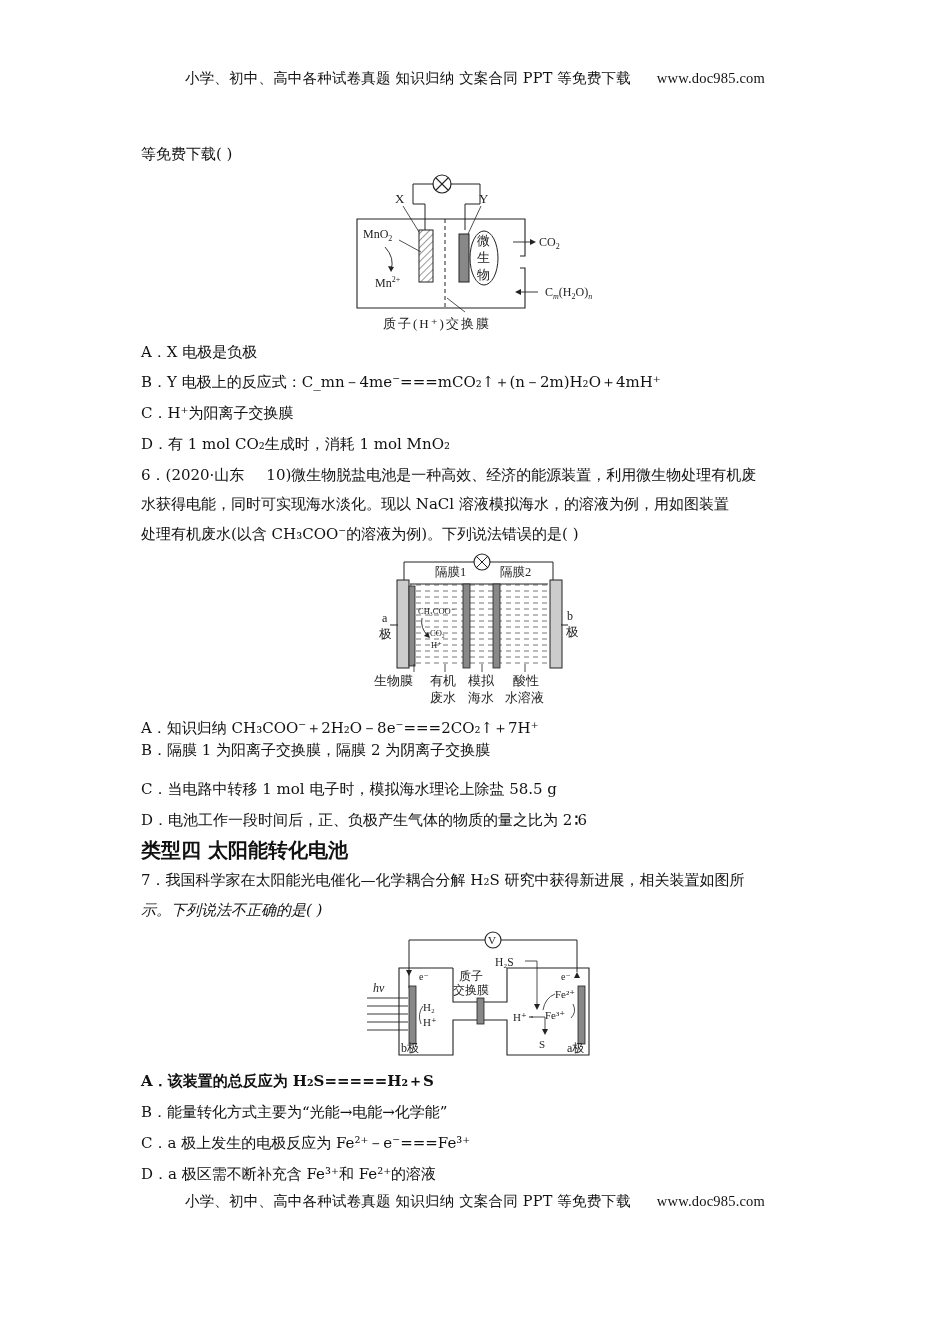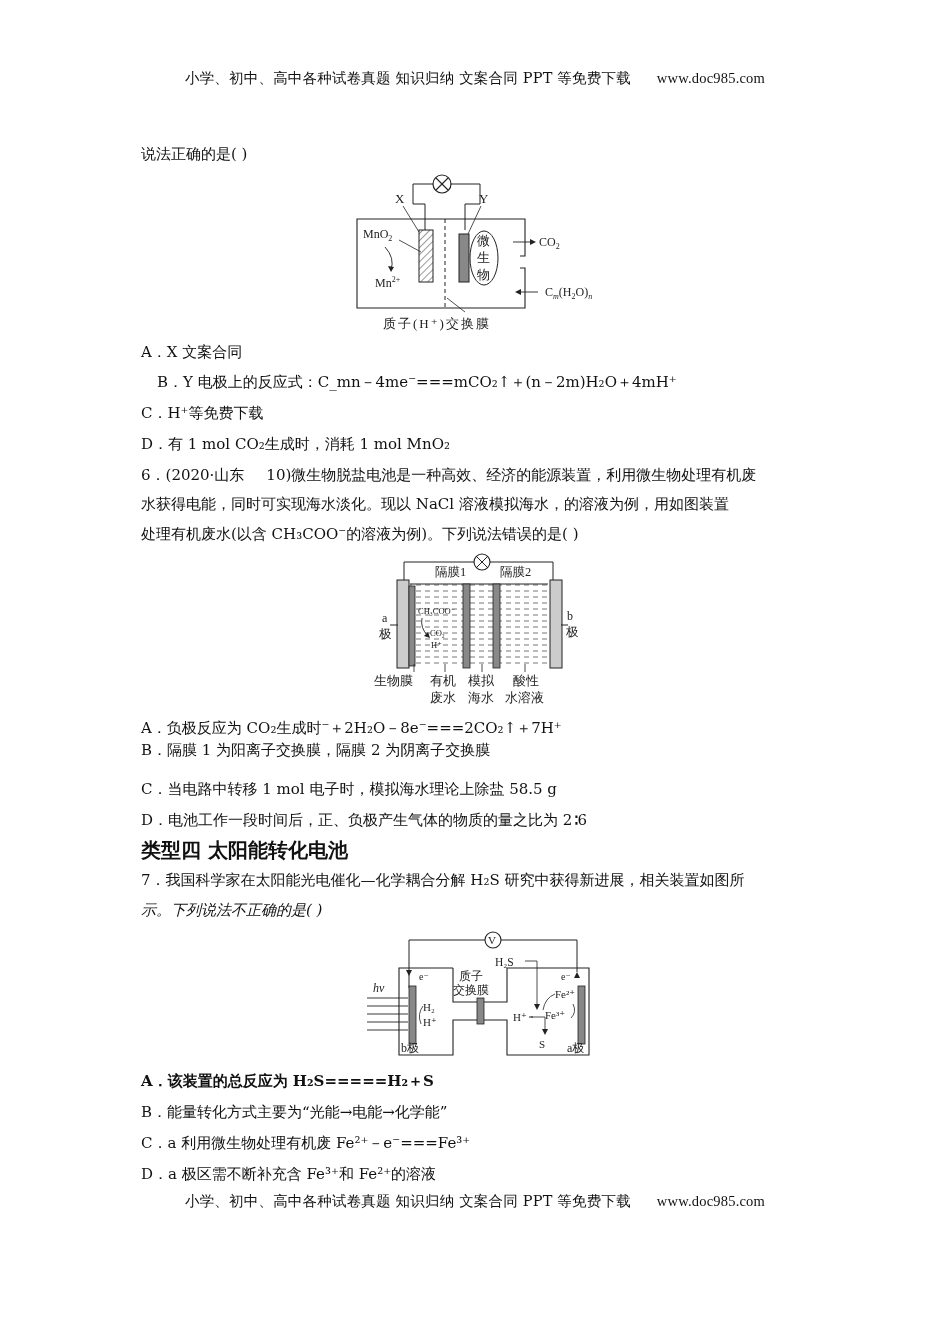--- a/index.html
+++ b/index.html
@@ -13,21 +13,21 @@
   .fig { position:absolute; }
   svg text { font-family:"Liberation Serif","DejaVu Serif",serif; fill:#222; }
 </style>
 </head>
 <body>
 
 <div class="hdr" style="top:69px;">
   <span>小学、初中、高中各种试卷真题  知识归纳  文案合同  PPT 等免费下载</span><span class="url">www.doc985.com</span>
 </div>
 
-<div class="line" style="top:144px;">说法正确的是(        )</div>
+<div class="line" style="top:144px;">等免费下载(        )</div>
 
 <div class="fig" style="left:355px;top:170px;">
 <svg width="260" height="165" viewBox="0 0 260 165">
 
   <circle cx="87" cy="14" r="9" fill="#fff" stroke="#222" stroke-width="1.2"></circle>
   <line x1="81" y1="8" x2="93" y2="20" stroke="#222" stroke-width="1.1"></line>
   <line x1="93" y1="8" x2="81" y2="20" stroke="#222" stroke-width="1.1"></line>
 
   <polyline points="78,14 58,14 58,34 70,34 70,60" fill="none" stroke="#222" stroke-width="1"></polyline>
   <polyline points="96,14 125,14 125,34 110,34 110,60" fill="none" stroke="#222" stroke-width="1"></polyline>
@@ -69,27 +69,27 @@
   <line x1="183" y1="122" x2="163" y2="122" stroke="#222" stroke-width="0.9"></line>
   <polygon points="160,122 166,119 166,125" fill="#222"></polygon>
   <text x="190" y="126" font-size="12"><tspan>C</tspan><tspan font-size="8" dy="3" font-style="italic">m</tspan><tspan dy="-3">(H</tspan><tspan font-size="8" dy="3">2</tspan><tspan dy="-3">O)</tspan><tspan font-size="8" dy="3" font-style="italic">n</tspan></text>
 
   <line x1="92" y1="128" x2="110" y2="142" stroke="#222" stroke-width="0.8"></line>
   <text x="28" y="158" font-size="13" letter-spacing="2">质子(H⁺)交换膜</text>
 </svg>
 </div>
 
 <div class="line" style="top:342px;">
-  <span>A．</span><span>X 文案合同</span>
-</div>
-<div class="line" style="top:372px;margin-left:16px;">
+  <span>A．</span><span>X 电极是负极</span>
+</div>
+<div class="line" style="top:372px;">
   <span>B．</span><span>Y 电极上的反应式：C_mn－4me⁻===mCO₂↑＋(n－2m)H₂O＋4mH⁺</span>
 </div>
 <div class="line" style="top:403px;">
-  <span>C．</span><span>H⁺等免费下载</span>
+  <span>C．</span><span>H⁺为阳离子交换膜</span>
 </div>
 <div class="line" style="top:434px;">
   <span>D．</span><span>有 1 mol CO₂生成时，消耗 1 mol MnO₂</span>
 </div>
 
 <div class="line" style="top:465px;">
   <span>6．</span><span>(2020·山东</span><span style="margin-left:22px">10)</span><span>微生物脱盐电池是一种高效、经济的能源装置，利用微生物处理有机废</span>
 </div>
 <div class="line" style="top:494px;">水获得电能，同时可实现海水淡化。现以 NaCl 溶液模拟海水，的溶液为例，用如图装置</div>
 <div class="line" style="top:524px;">处理有机废水(以含 CH₃COO⁻的溶液为例)。下列说法错误的是(        )</div>
@@ -141,21 +141,21 @@
   <text x="60" y="133" font-size="13">有机</text>
   <text x="60" y="150" font-size="13">废水</text>
   <text x="98" y="133" font-size="13">模拟</text>
   <text x="98" y="150" font-size="13">海水</text>
   <text x="143" y="133" font-size="13">酸性</text>
   <text x="135" y="150" font-size="13">水溶液</text>
 </svg>
 </div>
 
 <div class="line" style="top:718px;">
-  <span>A．</span><span>负极反应为 CO₂生成时⁻＋2H₂O－8e⁻===2CO₂↑＋7H⁺</span>
+  <span>A．</span><span>知识归纳 CH₃COO⁻＋2H₂O－8e⁻===2CO₂↑＋7H⁺</span>
 </div>
 <div class="line" style="top:740px;">
   <span>B．</span><span>隔膜 1 为阳离子交换膜，隔膜 2 为阴离子交换膜</span>
 </div>
 <div class="line" style="top:779px;">
   <span>C．</span><span>当电路中转移 1 mol 电子时，模拟海水理论上除盐 58.5 g</span>
 </div>
 <div class="line" style="top:810px;">
   <span>D．</span><span>电池工作一段时间后，正、负极产生气体的物质的量之比为 2∶6</span>
 </div>
@@ -217,21 +217,21 @@
 </svg>
 </div>
 
 <div class="line" style="top:1071px;font-weight:bold;">
   <span>A．</span><span>该装置的总反应为 H₂S=====H₂＋S</span>
 </div>
 <div class="line" style="top:1102px;">
   <span>B．</span><span>能量转化方式主要为“光能→电能→化学能”</span>
 </div>
 <div class="line" style="top:1133px;">
-  <span>C．</span><span>a 利用微生物处理有机废 Fe²⁺－e⁻===Fe³⁺</span>
+  <span>C．</span><span>a 极上发生的电极反应为 Fe²⁺－e⁻===Fe³⁺</span>
 </div>
 <div class="line" style="top:1164px;">
   <span>D．</span><span>a 极区需不断补充含 Fe³⁺和 Fe²⁺的溶液</span>
 </div>
 
 <div class="hdr" style="top:1192px;">
   <span>小学、初中、高中各种试卷真题  知识归纳  文案合同  PPT 等免费下载</span><span class="url">www.doc985.com</span>
 </div>
 
 </body></html>

